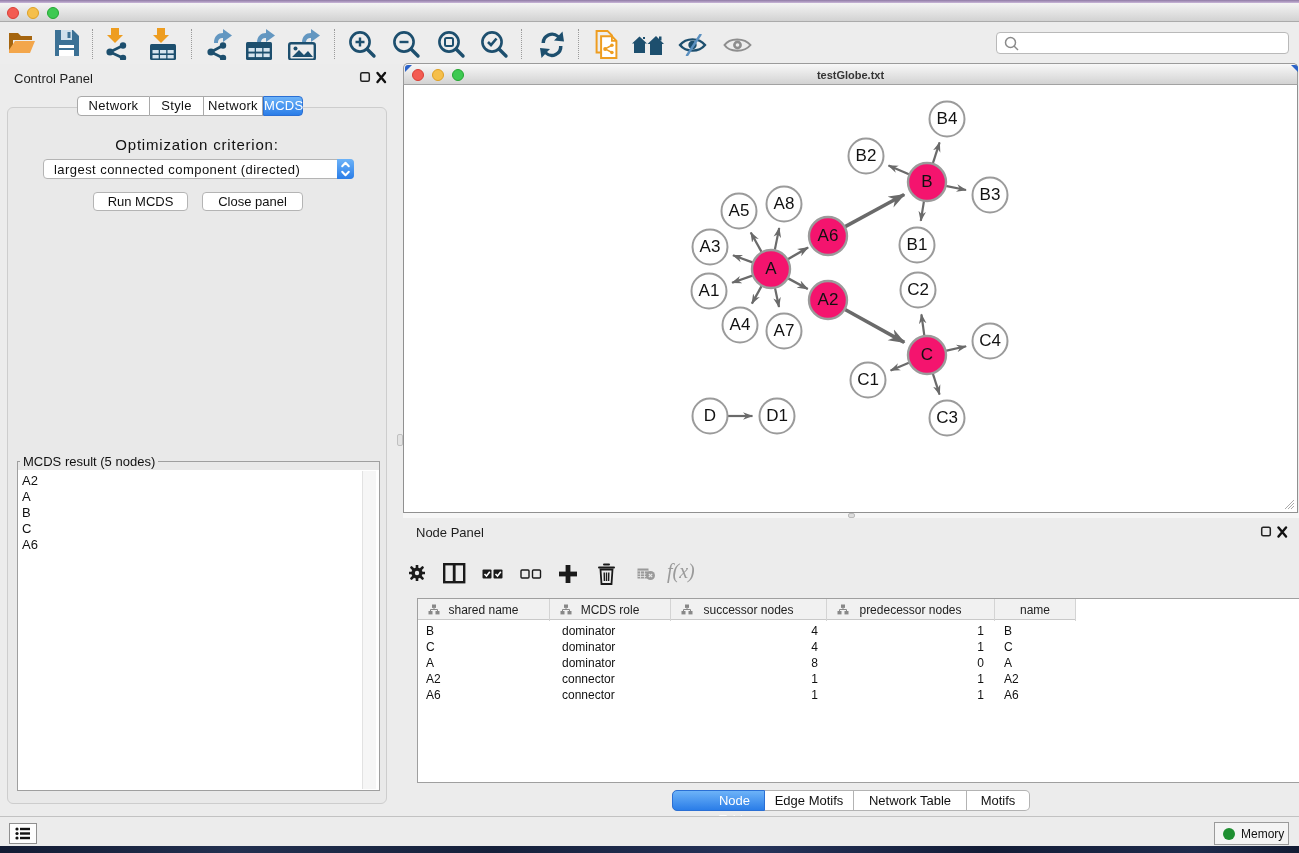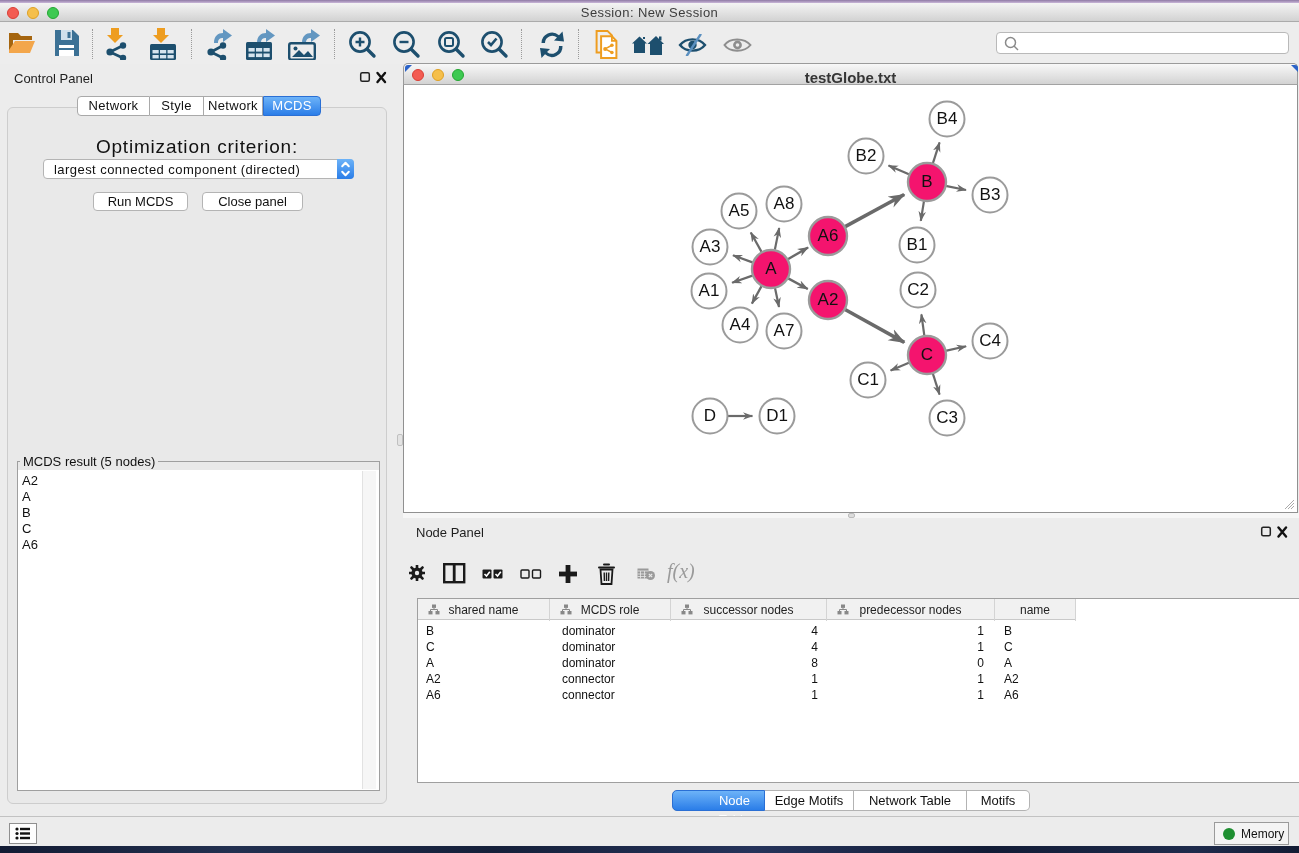--- a/index.html
+++ b/index.html
@@ -20,40 +20,40 @@
   border-left:1px dotted #9a9a9a; }
 #searchbox { position:absolute; left:996px; top:9px; width:293px; height:22px;
   background:#fff; border:1px solid #b9b9b9; border-radius:4px; }
 
 #cp-title { left:14px; top:71px; font-size:13px; color:#1e1e1e; }
 #cp-panel { left:7px; top:107px; width:380px; height:697px; background:#e9e9e9;
   border:1px solid #cdcdcd; border-radius:6px; }
 .tab { position:absolute; top:96px; height:20px; border:1px solid #a9a9a9; background:#fff;
   font-size:13px; color:#111; text-align:center; line-height:18px; letter-spacing:0.3px; }
 .tabsel { background:linear-gradient(#6db3f8,#2a7de8); color:#fff; border-color:#2a6fd4; }
-#optlabel { left:0px; top:136px; width:394px; text-align:center; font-size:19px; color:#111; letter-spacing:0.8px; }
+#optlabel { left:0px; top:136px; width:394px; text-align:center; font-size:15px; color:#111; letter-spacing:0.8px; }
 #dropdown { left:43px; top:159px; width:311px; height:20px; background:#fff;
   border:1px solid #b4b4b4; border-radius:4px; font-size:13px; color:#111; }
 #dropdown .txt { position:absolute; left:10px; top:1px; line-height:17px; letter-spacing:0.45px; }
 #dropdown .spin { position:absolute; right:-1px; top:-1px; width:17px; height:20px;
   background:linear-gradient(#6db3f8,#2a7de8); border-radius:0 4px 4px 0; }
 .btn { position:absolute; top:192px; height:19px; background:#fff; border:1px solid #b4b4b4;
   border-radius:4px; font-size:13px; color:#111; text-align:center; line-height:17px; }
 #fieldset { left:17px; top:461px; width:363px; height:330px; border:1px solid #9f9f9f; }
 #fslabel { left:20px; top:455px; background:#e9e9e9; padding:0 3px; font-size:13px; color:#111; line-height:14px; }
 #mcdslist { left:18px; top:470px; width:361px; height:320px; background:#fff;
   font-size:13px; color:#111; line-height:16px; padding:3px 0 0 4px; }
 #mcdsscroll { left:362px; top:471px; width:14px; height:318px; background:#f6f6f6;
   border-left:1px solid #e2e2e2; }
 
 #gwin { left:403px; top:63px; width:895px; height:450px; }
 #gwin-tb { position:absolute; left:0; top:0; width:895px; height:22px;
   background:linear-gradient(#f8f8f8,#d3d3d3); border:1px solid #9b9b9b; border-bottom:1px solid #a2a2a2;
   border-radius:5px 5px 0 0; }
-#gwin-title { position:absolute; left:0; right:0; top:5px; text-align:center; font-size:15px;
+#gwin-title { position:absolute; left:0; right:0; top:5px; text-align:center; font-size:11px;
   color:#353535; font-weight:bold; }
 #gwin-body { position:absolute; left:0; top:22px; width:895px; height:428px; background:#fff;
   border:1px solid #909090; border-top:none; }
 
 #hsplit { left:403px; top:513px; width:896px; height:5px; background:#f6f6f6; }
 #hhandle { left:848px; top:513px; width:7px; height:5px; background:#dcdcdc;
   border:1px solid #bbb; border-radius:2px; }
 #vhandle { left:397px; top:434px; width:6px; height:12px; background:#e3e3e3;
   border:1px solid #c0c0c0; border-radius:2px; }
 
@@ -76,21 +76,20 @@
   border:1px solid #8f8f8f; }
 #membtn { left:1214px; top:822px; width:75px; height:23px; background:#f4f4f4;
   border:1px solid #9a9a9a; font-size:12px; color:#111; }
 #navy { left:0; top:846px; width:1299px; height:7px;
   background:linear-gradient(90deg,#121b33,#223050 18%,#15203a 38%,#25335a 58%,#121c36 76%,#1e2b4c 92%,#121b33); }
 </style>
 </head>
 <body>
 <div id="purple" class="abs"></div>
 <div id="titlebar" class="abs">
-  <div class="title">Session: New Session</div>
   <div class="tl" style="left:7px; top:4px; background:#f35c52; border:1px solid #da3e35;"></div>
   <div class="tl" style="left:27px; top:4px; background:#f5bf4b; border:1px solid #dfa023;"></div>
   <div class="tl" style="left:47px; top:4px; background:#3ec952; border:1px solid #24a732;"></div>
 </div>
 <div id="toolbar" class="abs">
   <div class="sep" style="left:92px;"></div>
   <div class="sep" style="left:191px;"></div>
   <div class="sep" style="left:334px;"></div>
   <div class="sep" style="left:521px;"></div>
   <div class="sep" style="left:578px;"></div>
@@ -207,21 +206,21 @@
 
 <div id="cp-title" class="abs">Control Panel</div>
 <svg class="abs" style="left:359px;top:71px" width="28" height="13" viewBox="0 0 28 13">
   <rect x="1.7" y="1.7" width="8.6" height="8.6" rx="1.5" fill="none" stroke="#222" stroke-width="1.5"></rect>
   <path d="M18.5 2 L26 11 M26 2 L18.5 11" stroke="#111" stroke-width="2.4" stroke-linecap="round"></path>
 </svg>
 <div id="cp-panel" class="abs"></div>
 <div class="tab" style="left:77px; width:73px; border-radius:4px 0 0 4px;">Network</div>
 <div class="tab" style="left:150px; width:54px; border-left:none;">Style</div>
 <div class="tab" style="left:204px; width:59px; border-left:none;">Network</div>
-<div class="tab tabsel" style="left:263px; width:58px; border-radius:0 4px 4px 0;">MCDS</div>
+<div class="tab tabsel" style="left:263px; width:40px; border-radius:0 4px 4px 0;">MCDS</div>
 <div id="optlabel" class="abs">Optimization criterion:</div>
 <div id="dropdown" class="abs">
   <div class="txt">largest connected component (directed)</div>
   <div class="spin">
     <svg width="17" height="20" viewBox="0 0 17 20">
       <path d="M5.2 7.2 L8.5 3.8 L11.8 7.2" fill="none" stroke="#fff" stroke-width="2" stroke-linecap="round" stroke-linejoin="round"></path>
       <path d="M5.2 12.8 L8.5 16.2 L11.8 12.8" fill="none" stroke="#fff" stroke-width="2" stroke-linecap="round" stroke-linejoin="round"></path>
     </svg>
   </div>
 </div>

